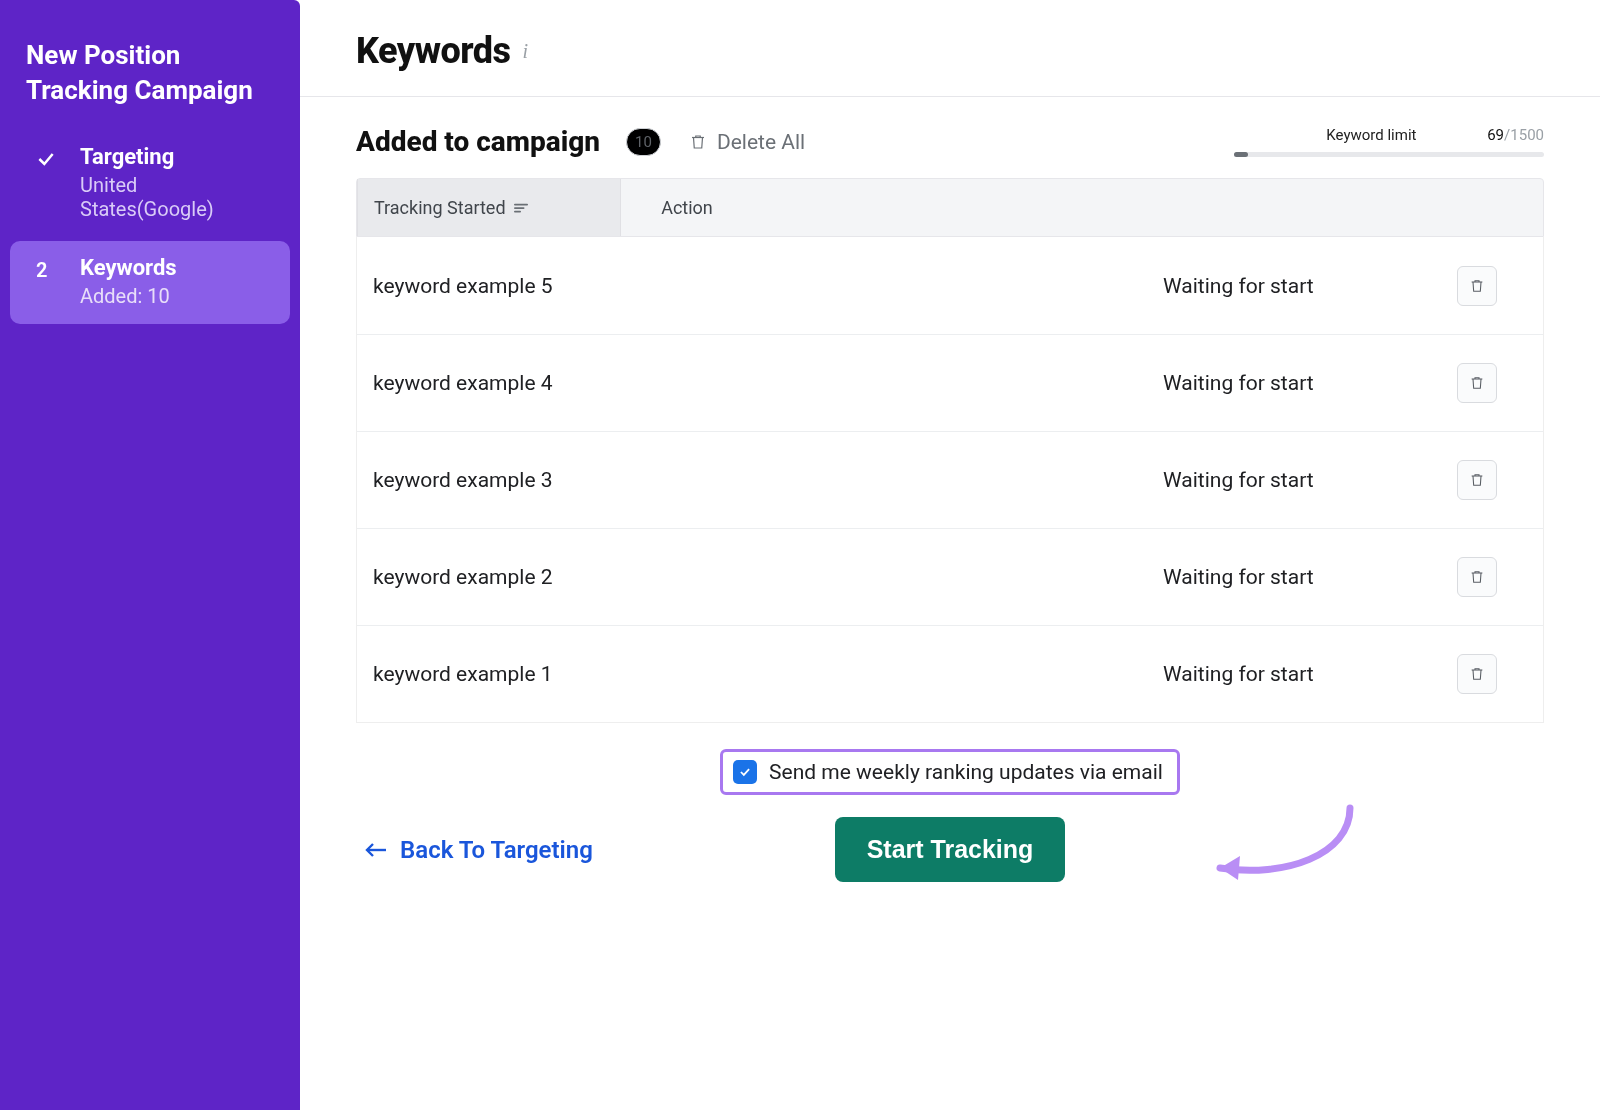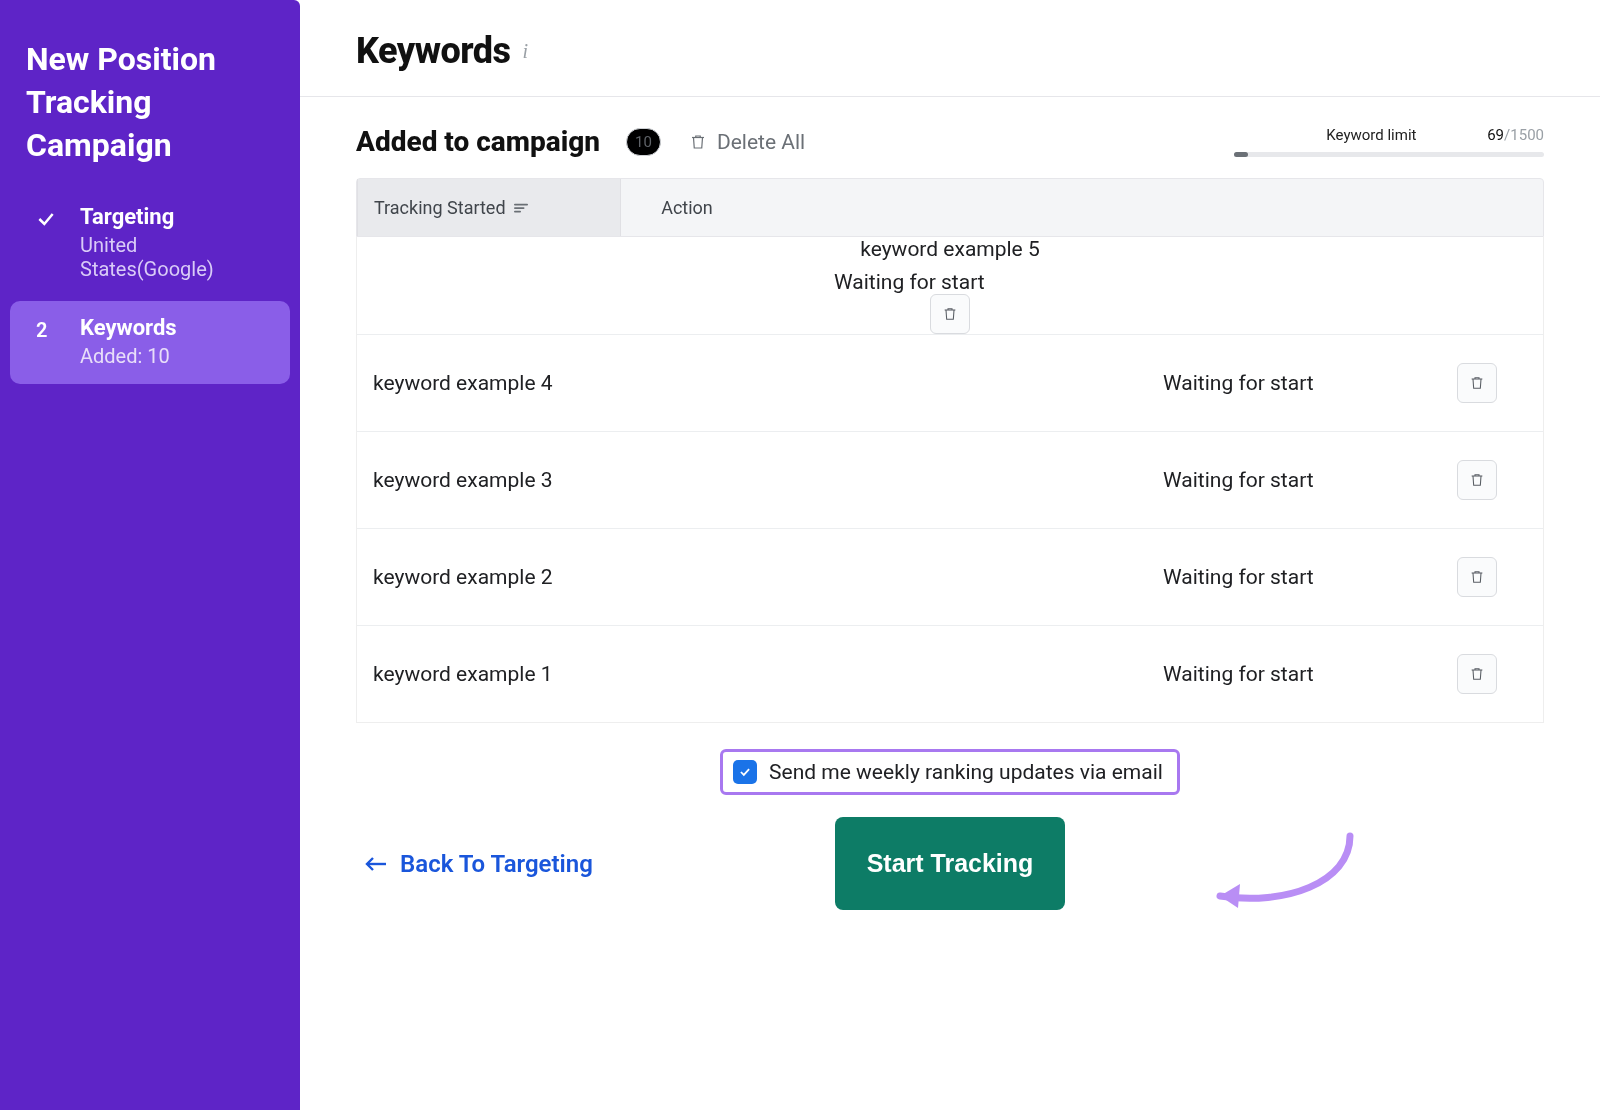--- a/index.html
+++ b/index.html
@@ -16,21 +16,21 @@
   
   .sidebar {
     width: 300px;
     background: #5e24c7; 
     color: #fff;
     padding: 38px 0 0 0;
     flex-shrink: 0;
     border-top-right-radius: 6px;
   }
   .sidebar-title {
-    font-size: 32px;
+    font-size: 26px;
     font-weight: 700;
     line-height: 1.35;
     padding: 0 13px 22px 26px;
   }
   .step {
     display: flex;
     align-items: flex-start;
     gap: 16px;
     padding: 14px 20px 16px 26px;
     border-radius: 10px;
@@ -170,21 +170,21 @@
     overflow-y: auto;
     position: relative;
   }
   .row {
     display: flex;
     align-items: center;
     border-top: 1px solid #eceef0;
     padding: 0;
     height: 97px;
   }
-  .row:first-child { border-top: none; flex-direction: column; }
+  .row:first-child { border-top: none; }
   .cell-kw { flex:1; padding: 0 16px; font-size: 21px; color:#202124; }
   .cell-tr { width:264px; padding: 0 16px; font-size: 21px; color:#202124; }
   .cell-ac { width:132px; display:flex; justify-content:center; }
   .trash-btn {
     width: 40px; height: 40px;
     border: 1px solid #d9dbdf;
     border-radius: 6px;
     background: #fafbfc;
     display:flex; align-items:center; justify-content:center;
     cursor:pointer;
@@ -242,21 +242,21 @@
     position: absolute;
     left: 8px;
   }
   .back-link svg { stroke:#1a56db; stroke-width:2.4; fill:none; width:24px; height:18px; }
 
   .start-btn {
     background:#0d7c66;
     color:#fff;
     font-size: 25px;
     font-weight: 600;
-    padding: 32px 32px;
+    padding: 18px 32px;
     border-radius: 8px;
     border:none;
     cursor:pointer;
   }
 
   
   .anno-arrow {
     position:absolute;
     right: 184px;
     bottom: -8px;

